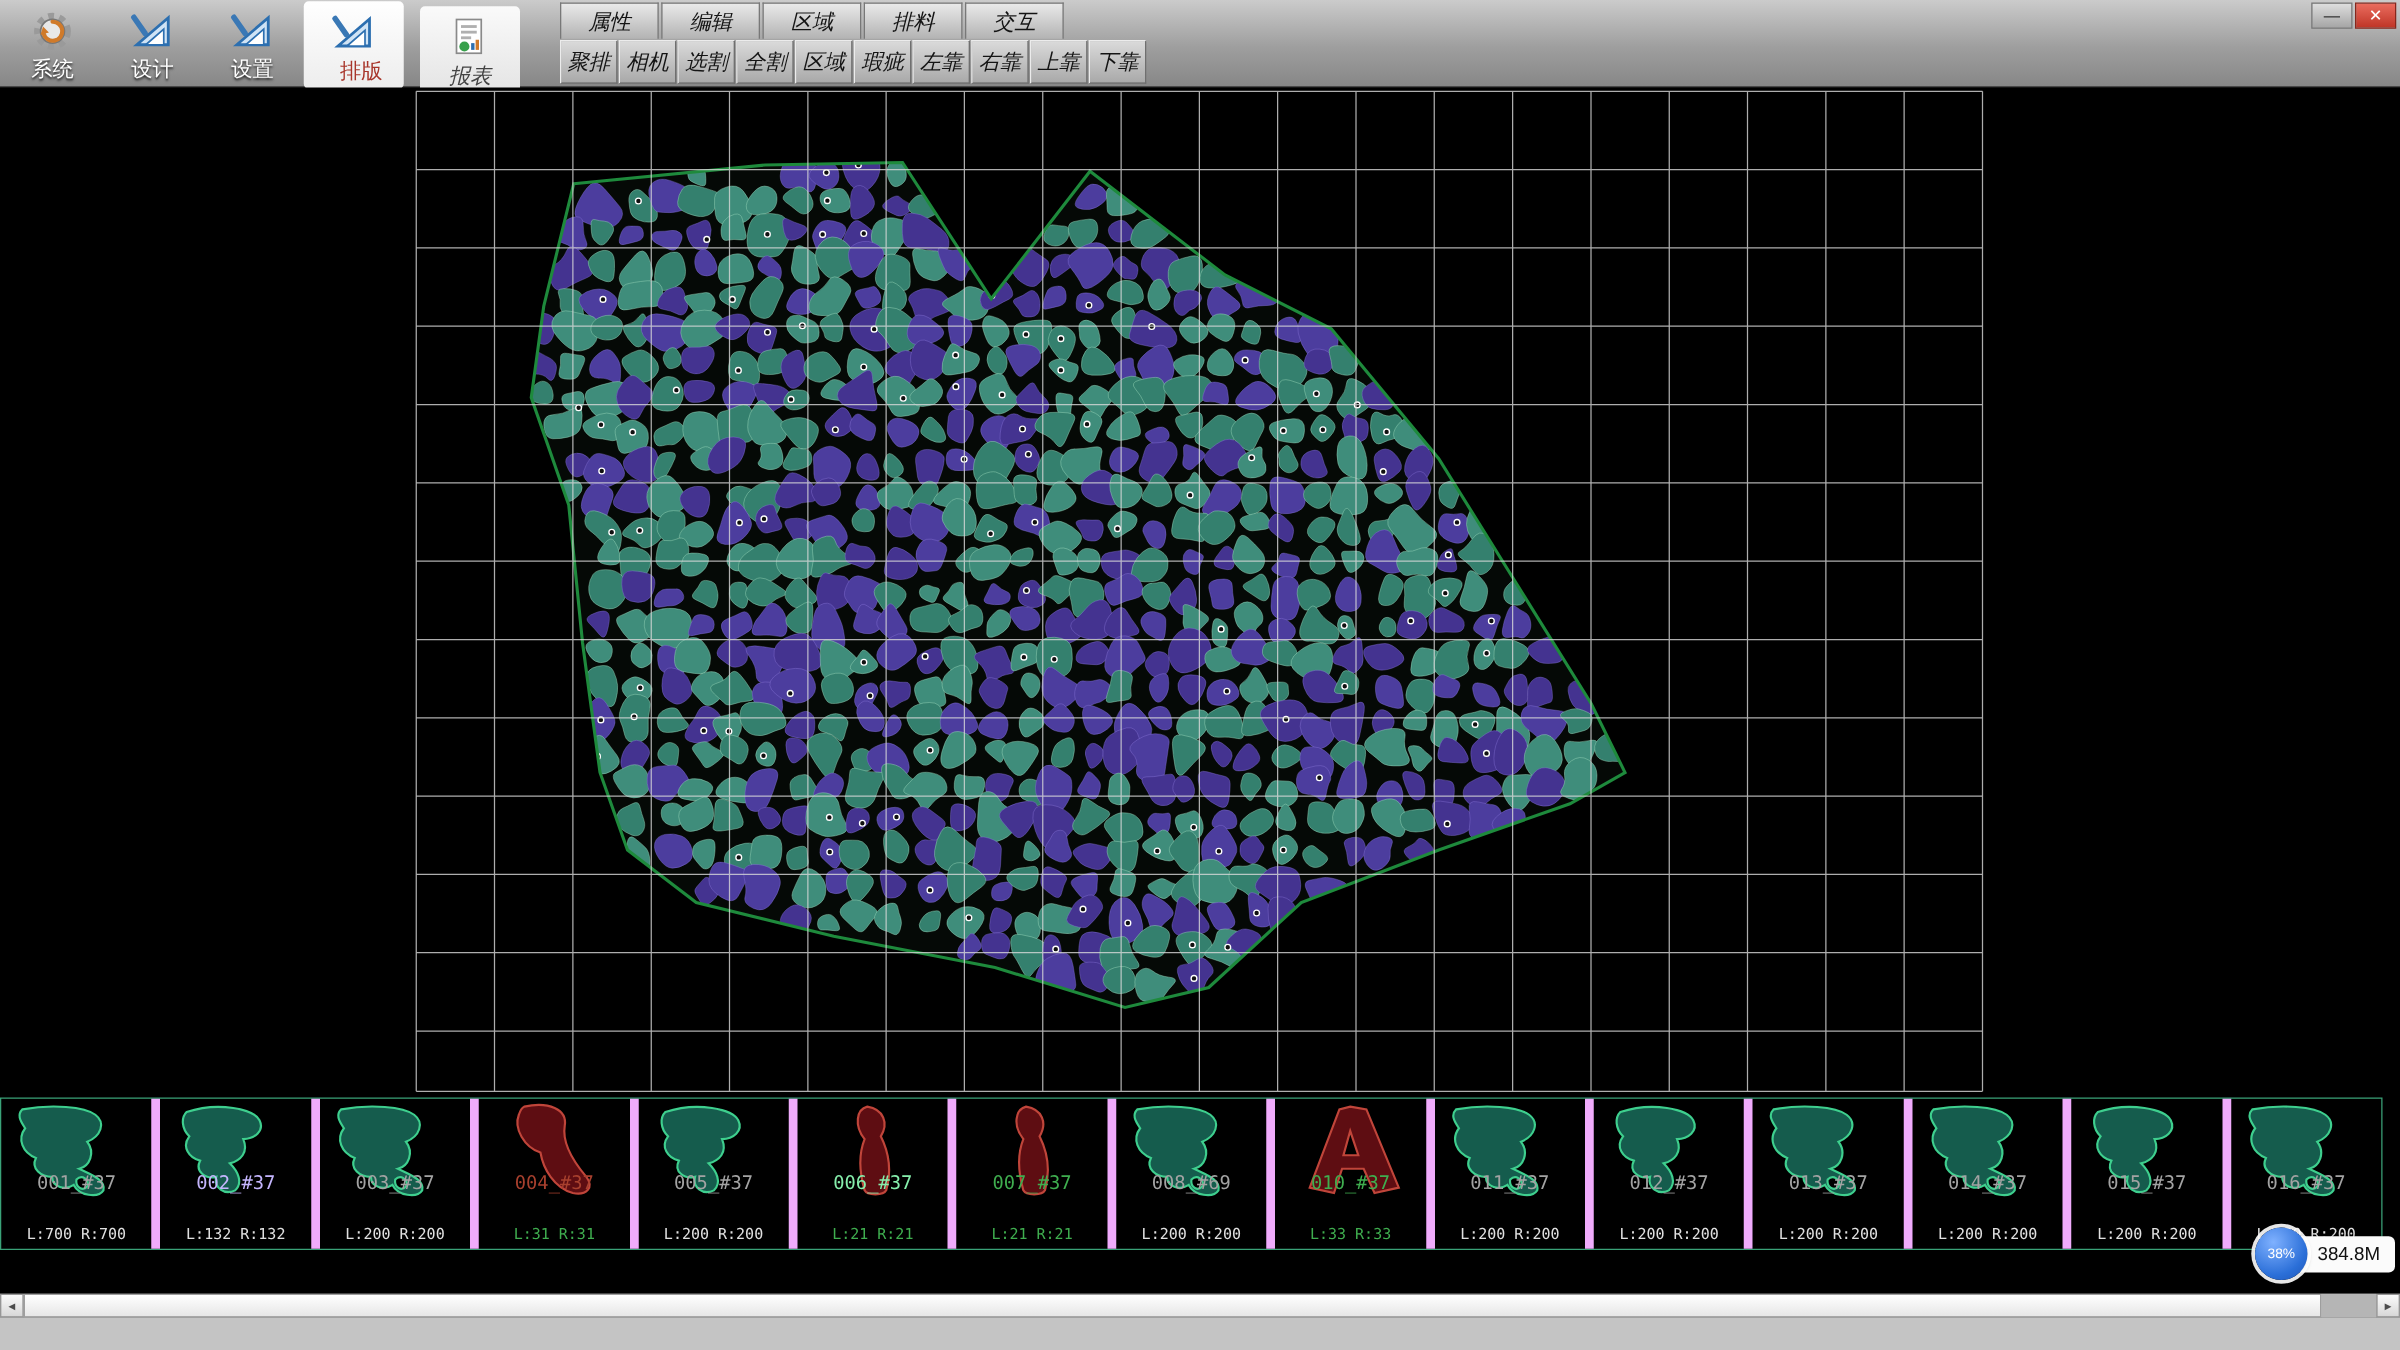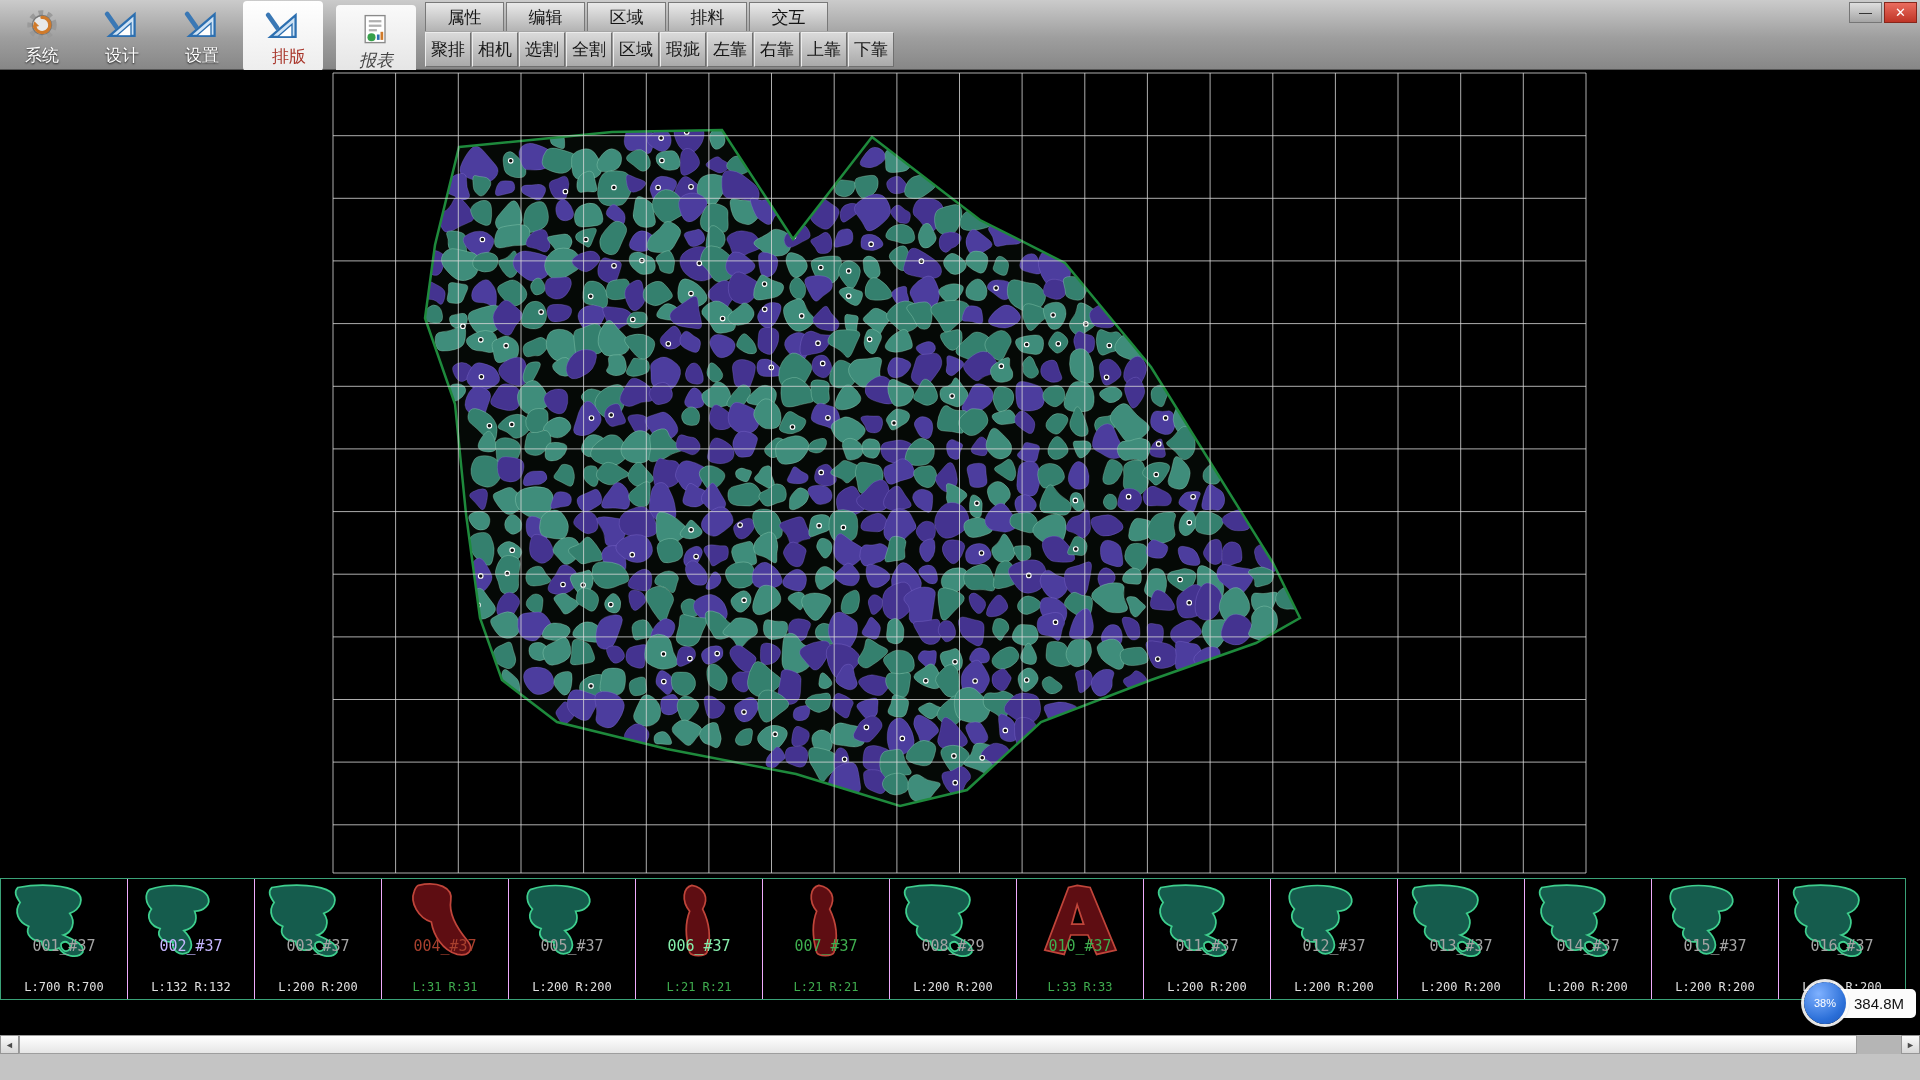--- a/index.html
+++ b/index.html
@@ -13,21 +13,21 @@
   .tool-btns{position:absolute;left:2px;top:0;height:70px;display:flex;}
   .tool-btn{width:80px;height:70px;display:flex;flex-direction:column;align-items:center;
     justify-content:flex-end;padding:4px 0 4px;cursor:pointer;}
   .tool-btn .ticon{height:42px;display:flex;align-items:center;justify-content:center;}
   .tlabel{font-size:17px;color:#fff;text-shadow:0 1px 2px rgba(0,0,0,.85);line-height:20px;}
   .tool-btn.selected{background:linear-gradient(#ffffff,#ededed);border-radius:4px;margin:1px;}
   .tool-btn.selected .tlabel{color:#a8352a;text-shadow:none;margin-left:12px;}
   .tool-btn.light{background:linear-gradient(#fafafa,#e4e4e4);border-radius:4px;margin:5px 1px 1px 12px;font-style:italic;}
   .tool-btn.light .tlabel{color:#444;text-shadow:none;}
 
-  .menu-block{position:absolute;left:425px;top:0;}
+  .menu-block{position:absolute;left:448px;top:0;font-style:italic;}
   .menu-tabs{display:flex;height:31px;padding-top:2px;}
   .menu-tab{width:79px;height:29px;margin-right:2px;display:flex;align-items:center;justify-content:center;
     font-size:17px;color:#141414;background:linear-gradient(#e9e9e9,#b3b3b3);
     border:1px solid #787878;border-bottom:none;cursor:pointer;}
   .menu-actions{display:flex;height:37px;padding-top:1px;justify-content:space-between;}
   .action-btn{width:46px;height:35px;display:flex;align-items:center;justify-content:center;
     font-size:17px;color:#141414;background:linear-gradient(#dadada,#a9a9a9);
     border:1px solid;border-color:#ececec #6f6f6f #6f6f6f #ececec;margin-right:1px;cursor:pointer;}
 
   .win-controls{position:absolute;top:2px;right:3px;display:flex;gap:2px;}
@@ -36,21 +36,21 @@
   .win-btn.min{background:linear-gradient(#dedede,#a5a5a5);color:#1d1d1d;border:1px solid #767676;}
   .win-btn.close{background:linear-gradient(#ea6c5e,#bf3527);color:#fff;border:1px solid #87261b;}
 
   
   .canvas{position:absolute;top:70px;left:0;width:1920px;height:808px;background:#000;}
   .canvas svg{display:block;}
 
   
   .thumbs{position:absolute;top:878px;left:0;width:1906px;height:122px;background:#000;
     border:1px solid #3aa278;display:flex;}
-  .tile{flex:1 1 0;position:relative;border-right:1px solid #f0abfc;cursor:pointer;overflow:hidden;}
+  .tile{flex:1 1 0;position:relative;border-right:7px solid #f0abfc;cursor:pointer;overflow:hidden;}
   .tile:last-child{border-right:none;text-decoration:underline;}
   .tile svg{position:absolute;left:4px;top:2px;width:108px;height:108px;}
   .tile-id{position:absolute;top:58px;left:0;width:100%;text-align:center;z-index:2;
     font-family:"DejaVu Sans Mono","Liberation Mono",monospace;font-size:15px;}
   .tile-lr{position:absolute;bottom:5px;left:0;width:100%;text-align:center;z-index:2;
     font-family:"DejaVu Sans Mono","Liberation Mono",monospace;font-size:12px;}
 
   
   .status-badge{position:absolute;left:1804px;top:982px;display:flex;align-items:center;z-index:6;}
   .progress-circle{position:relative;z-index:2;width:42px;height:42px;border-radius:50%;
@@ -945,21 +945,21 @@
         <svg viewBox="0 0 100 72" preserveAspectRatio="xMidYMin meet">
           <use href="#shape-narrow" fill="#5e0d12" stroke="#c0453a" stroke-width="1.6" fill-rule="evenodd"></use>
         </svg>
         <div class="tile-id" style="color:#3fae4f">007_#37</div>
         <div class="tile-lr" style="color:#3fae4f">L:21 R:21</div>
       </div>
       <div class="tile">
         <svg viewBox="0 0 100 72" preserveAspectRatio="xMidYMin meet">
           <use href="#shape-boot-a" fill="#155c4d" stroke="#3ecf8e" stroke-width="1.6" fill-rule="evenodd"></use>
         </svg>
-        <div class="tile-id" style="color:#a3a3a3">008_#29</div>
+        <div class="tile-id" style="color:#a3a3a3">008_#69</div>
         <div class="tile-lr" style="color:#e0e0e0">L:200 R:200</div>
       </div>
       <div class="tile">
         <svg viewBox="0 0 100 72" preserveAspectRatio="xMidYMin meet">
           <use href="#shape-a-frame" fill="#5e0d12" stroke="#c0453a" stroke-width="1.6" fill-rule="evenodd"></use>
         </svg>
         <div class="tile-id" style="color:#3fae4f">010_#37</div>
         <div class="tile-lr" style="color:#3fae4f">L:33 R:33</div>
       </div>
       <div class="tile">

